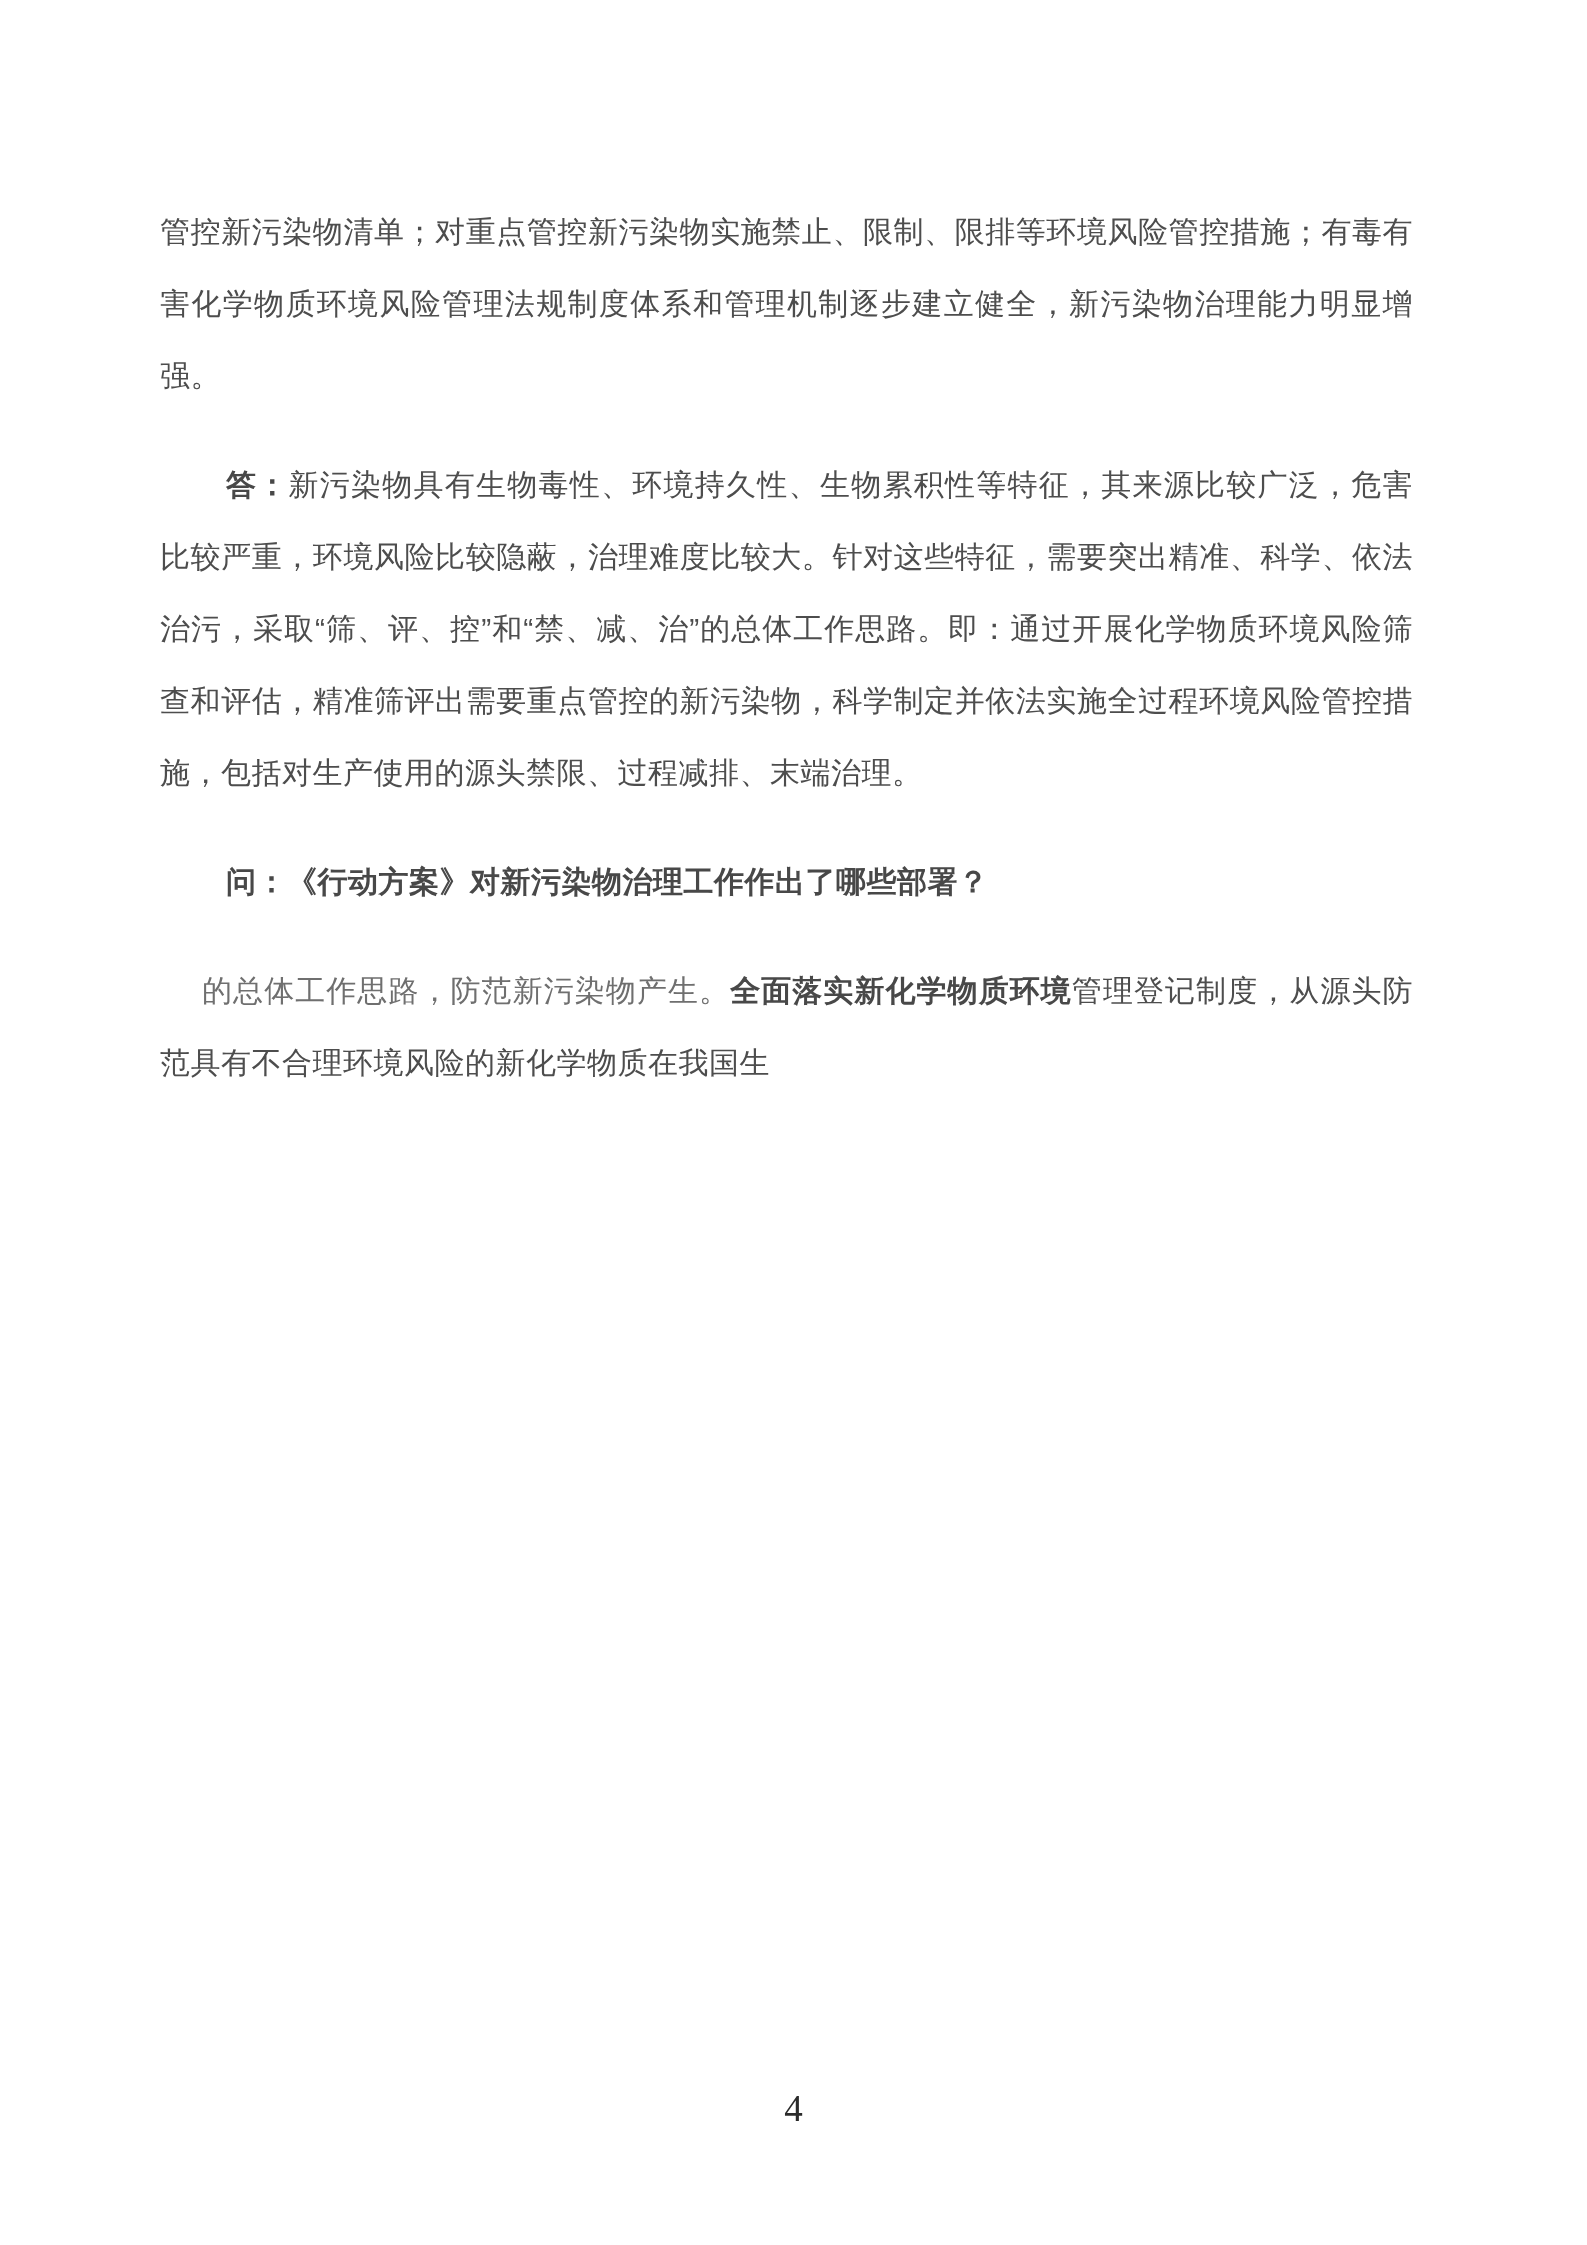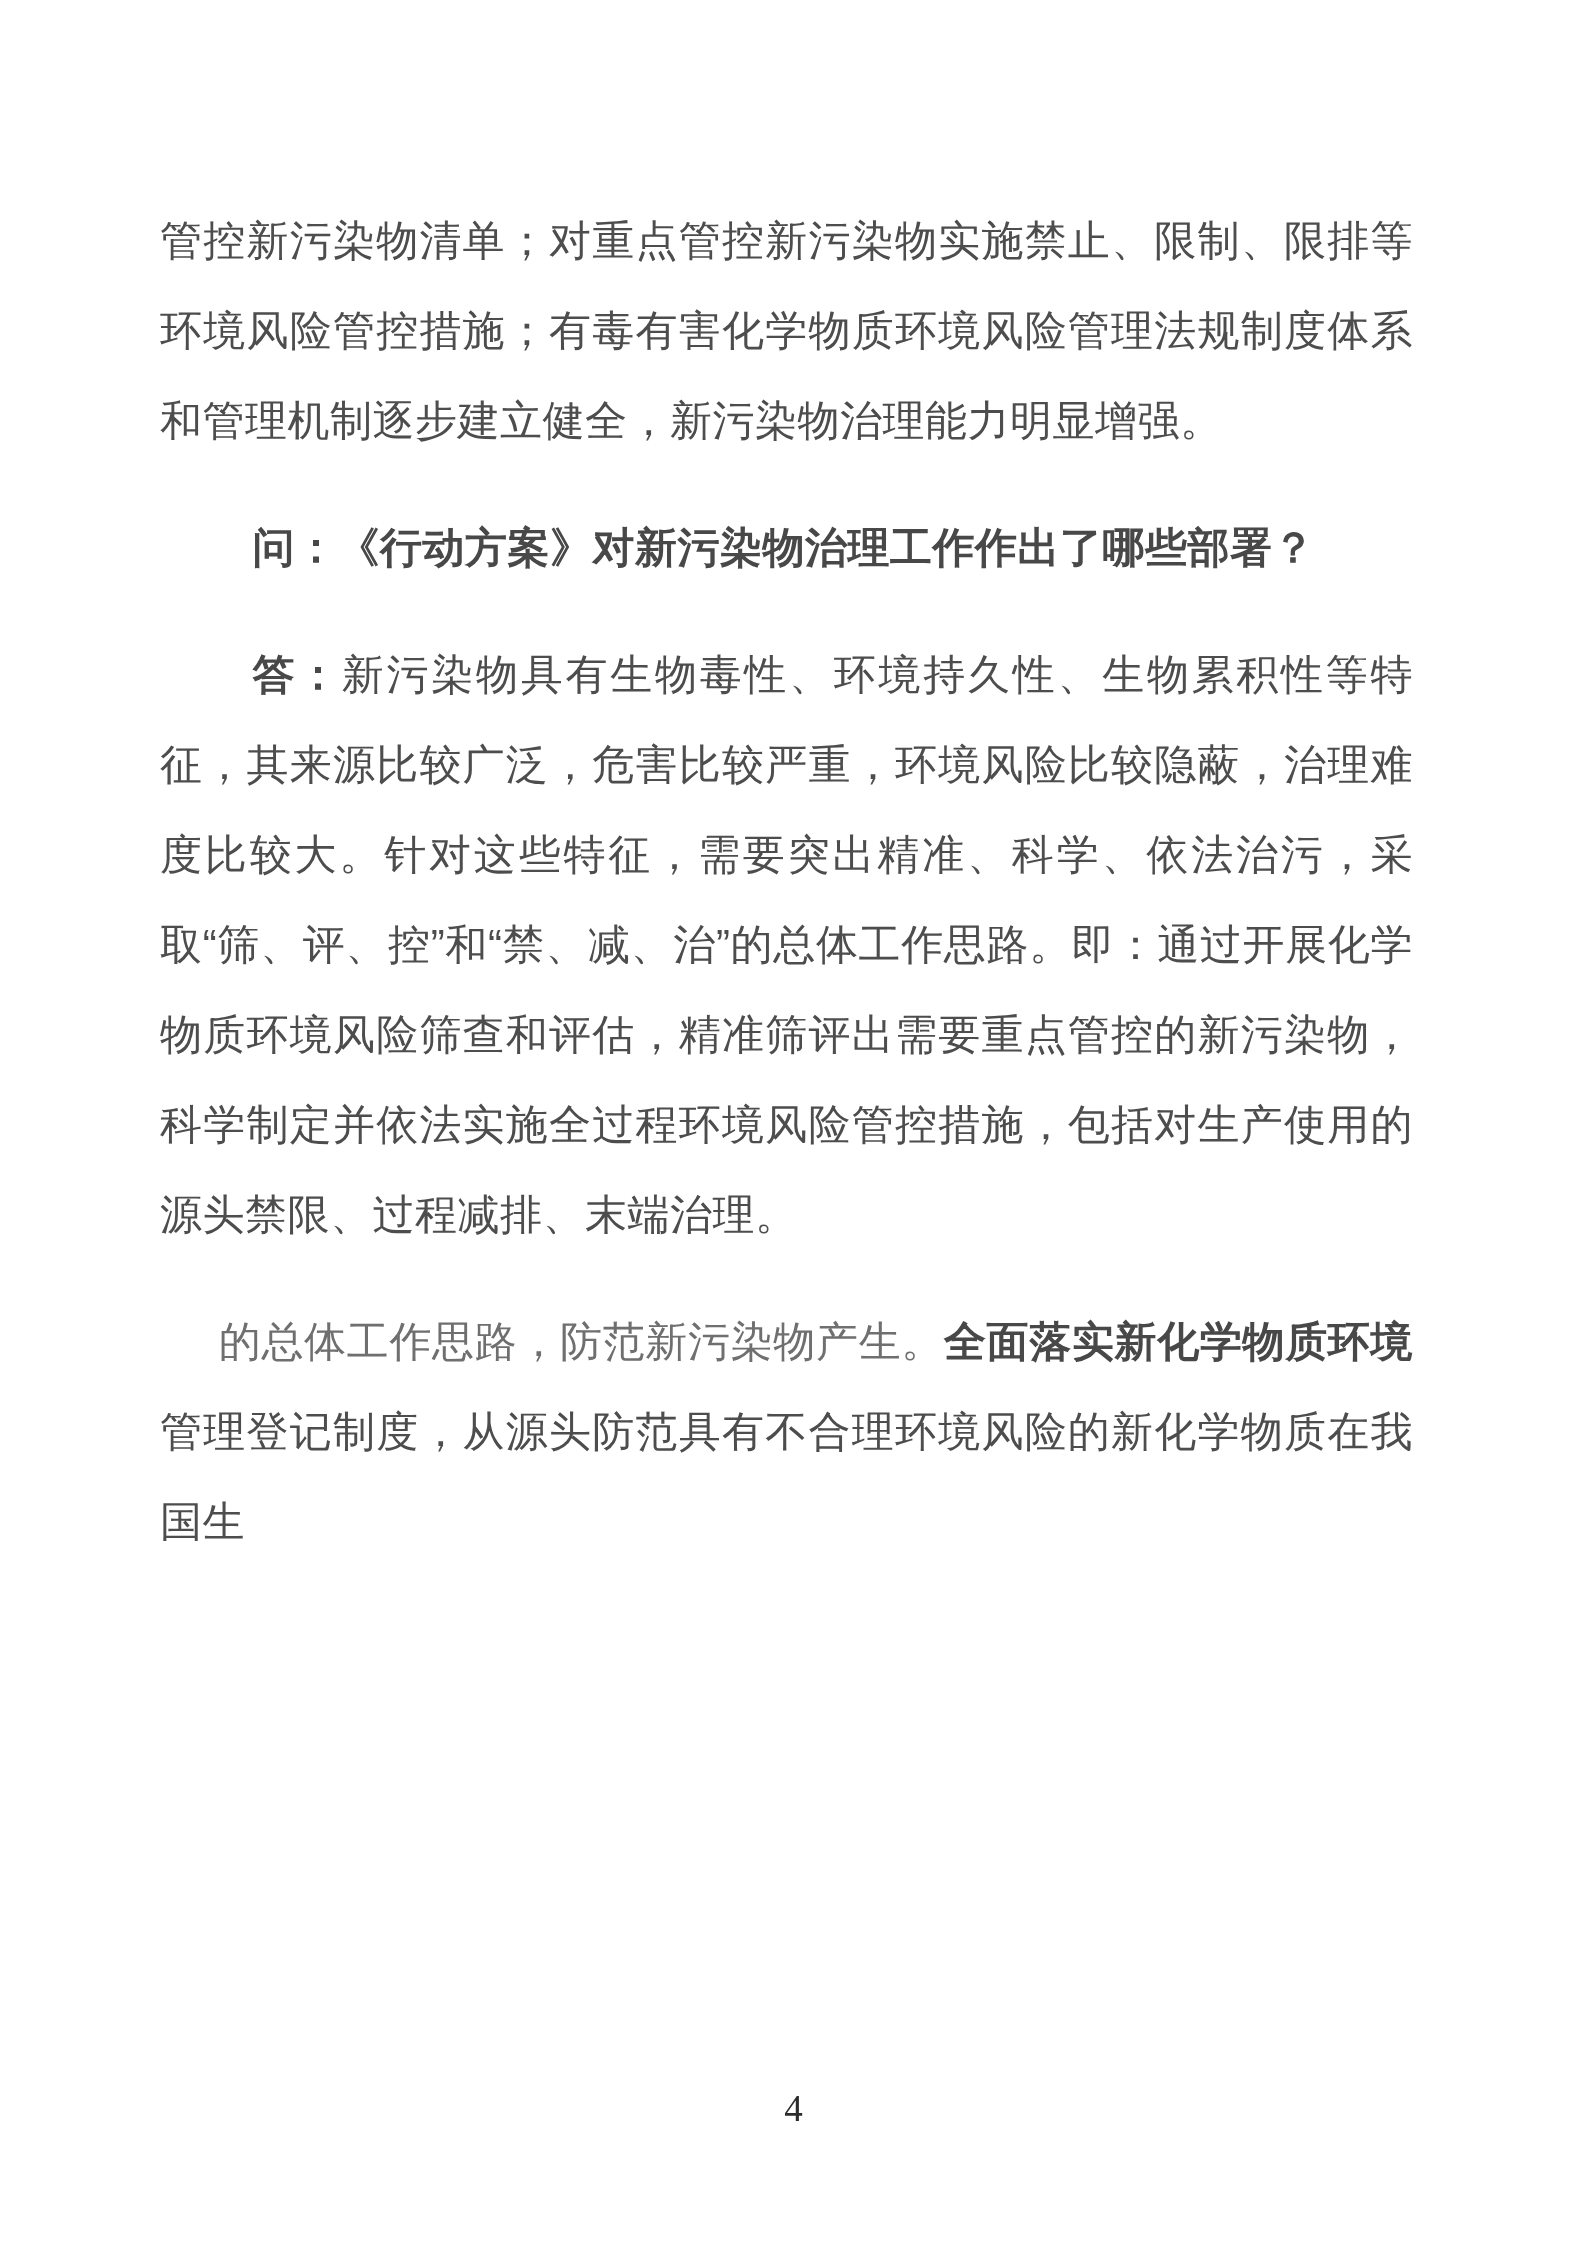--- a/index.html
+++ b/index.html
@@ -16,22 +16,22 @@
     font-family: "Liberation Sans", sans-serif;
   }
   .content {
     position: absolute;
     left: 160px;
     top: 196px;
     width: 1267px;
   }
   .para {
     margin: 0 14px 37px 0;
-    font-size: 42px;
-    line-height: 90px;
+    font-size: 30px;
+    line-height: 72px;
     color: #4d4d4d;
     text-align: justify;
     letter-spacing: 0.5px;
   }
   .indent   { text-indent: 2.2em; }
   .indent-k { text-indent: 1.4em; }
   .bold, .para b {
     font-weight: 700;
     color: #484848;
   }
@@ -52,23 +52,23 @@
   }
 </style>
 </head>
 <body>
 
 <div class="page">
   <div class="content">
 
     <p class="para"><span>管控新污染物清单；对重点管控新污染物实施禁止、限制、限排等环境风险管控措施；有毒有害化学物质环境风险管理法规制度体系和管理机制逐步建立健全，新污染物治理能力明显增强。</span></p>
 
+    <p class="para indent"><b>答：</b><span>新污染物具有生物毒性、环境持久性、生物累积性等特征，其来源比较广泛，危害比较严重，环境风险比较隐蔽，治理难度比较大。针对这些特征，需要突出精准、科学、依法治污，采取“筛、评、控”和“禁、减、治”的总体工作思路。即：通过开展化学物质环境风险筛查和评估，精准筛评出需要重点管控的新污染物，科学制定并依法实施全过程环境风险管控措施，包括对生产使用的源头禁限、过程减排、末端治理。</span></p>
+
     <p class="para indent bold"><span>问：《行动方案》对新污染物治理工作作出了哪些部署？</span></p>
-
-    <p class="para indent"><b>答：</b><span>新污染物具有生物毒性、环境持久性、生物累积性等特征，其来源比较广泛，危害比较严重，环境风险比较隐蔽，治理难度比较大。针对这些特征，需要突出精准、科学、依法治污，采取“筛、评、控”和“禁、减、治”的总体工作思路。即：通过开展化学物质环境风险筛查和评估，精准筛评出需要重点管控的新污染物，科学制定并依法实施全过程环境风险管控措施，包括对生产使用的源头禁限、过程减排、末端治理。</span></p>
 
 
 
     <p class="para indent-k"><span class="kaiti">的总体工作思路，防范新污染物产生。</span><b>全面落实新化学物质环境</b><span>管理登记制度，从源头防范具有不合理环境风险的新化学物质在我国生</span></p>
 
   </div>
 
   <div class="footer">4</div>
 </div>
 

